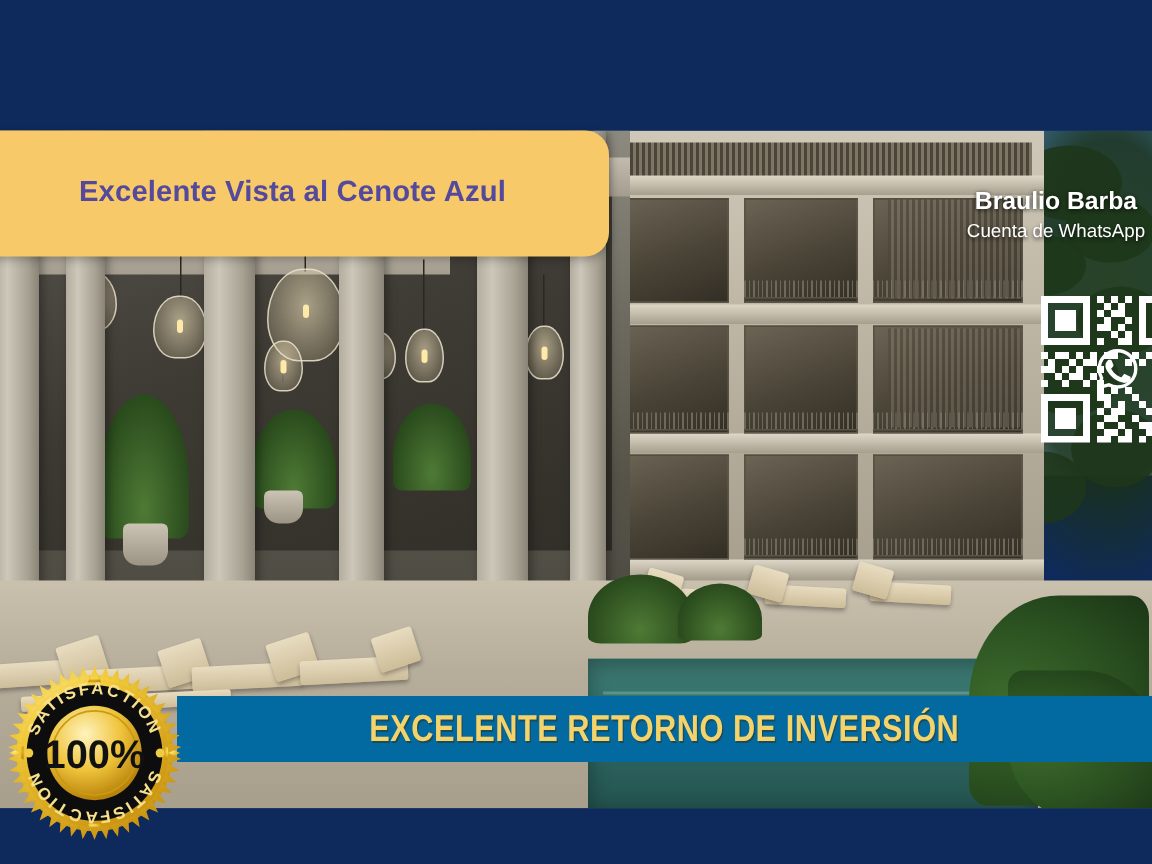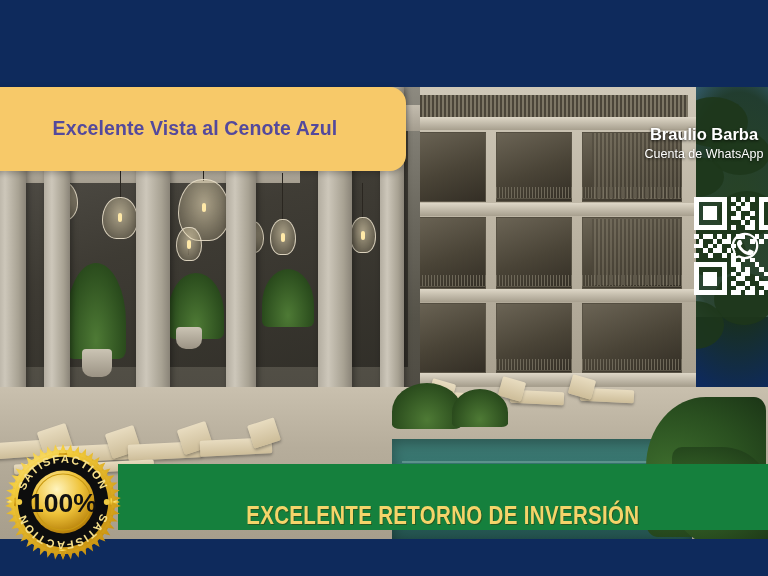--- a/index.html
+++ b/index.html
@@ -177,23 +177,23 @@
     position:absolute; left:34px; top:32px;
     width:34px; height:34px; border-radius:50%;
     background:rgba(255,255,255,.0);
     display:flex; align-items:center; justify-content:center;
   }
   .wa-badge svg { width:30px; height:30px; }
 
   
   .banner {
     position:absolute; left:118px; top:435px;
-    width:650px; height:66px;
-    background:#15803d;
-    display:flex; align-items:flex-end; justify-content:center;
+    width:650px; height:44px;
+    background:#0369a1;
+    display:flex; align-items:center; justify-content:center;
   }
   .banner-text {
     color:#F4D46A;
     font-size:25px;
     font-weight:bold;
     letter-spacing:.4px;
     transform:scaleX(.82);
     transform-origin:center;
     white-space:nowrap;
     text-shadow:1px 1px 0 rgba(60,40,0,.45);

